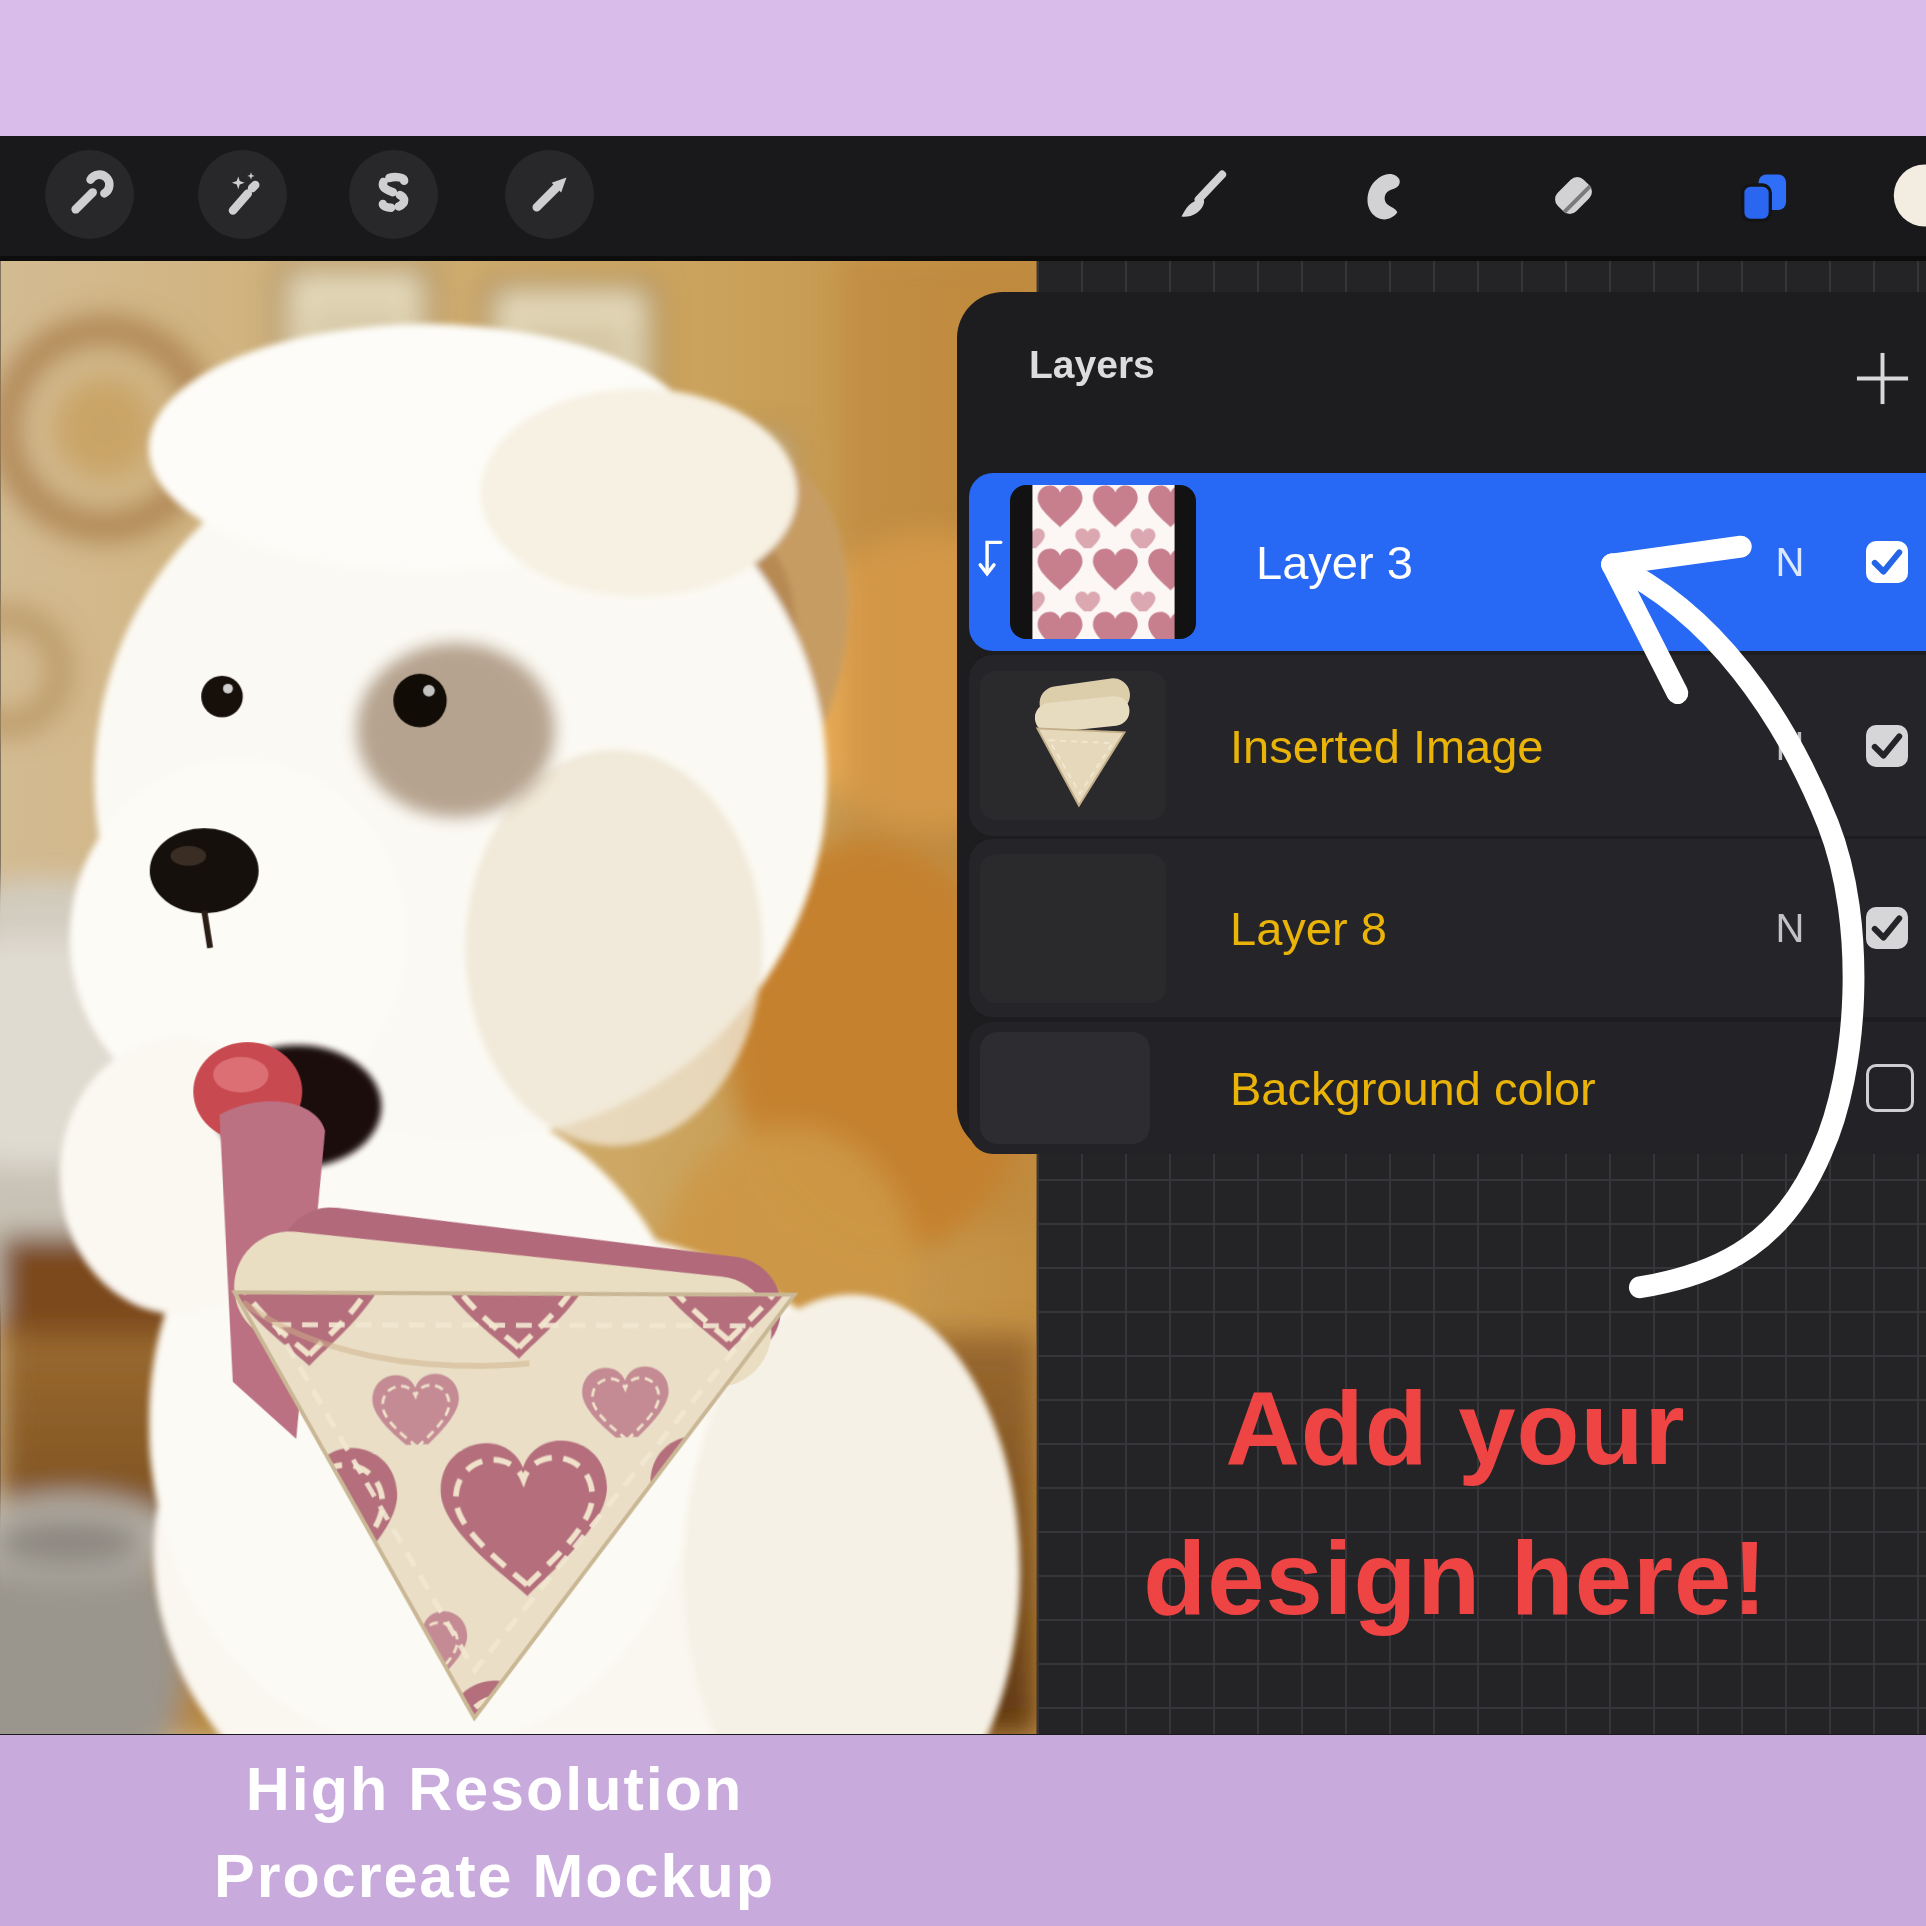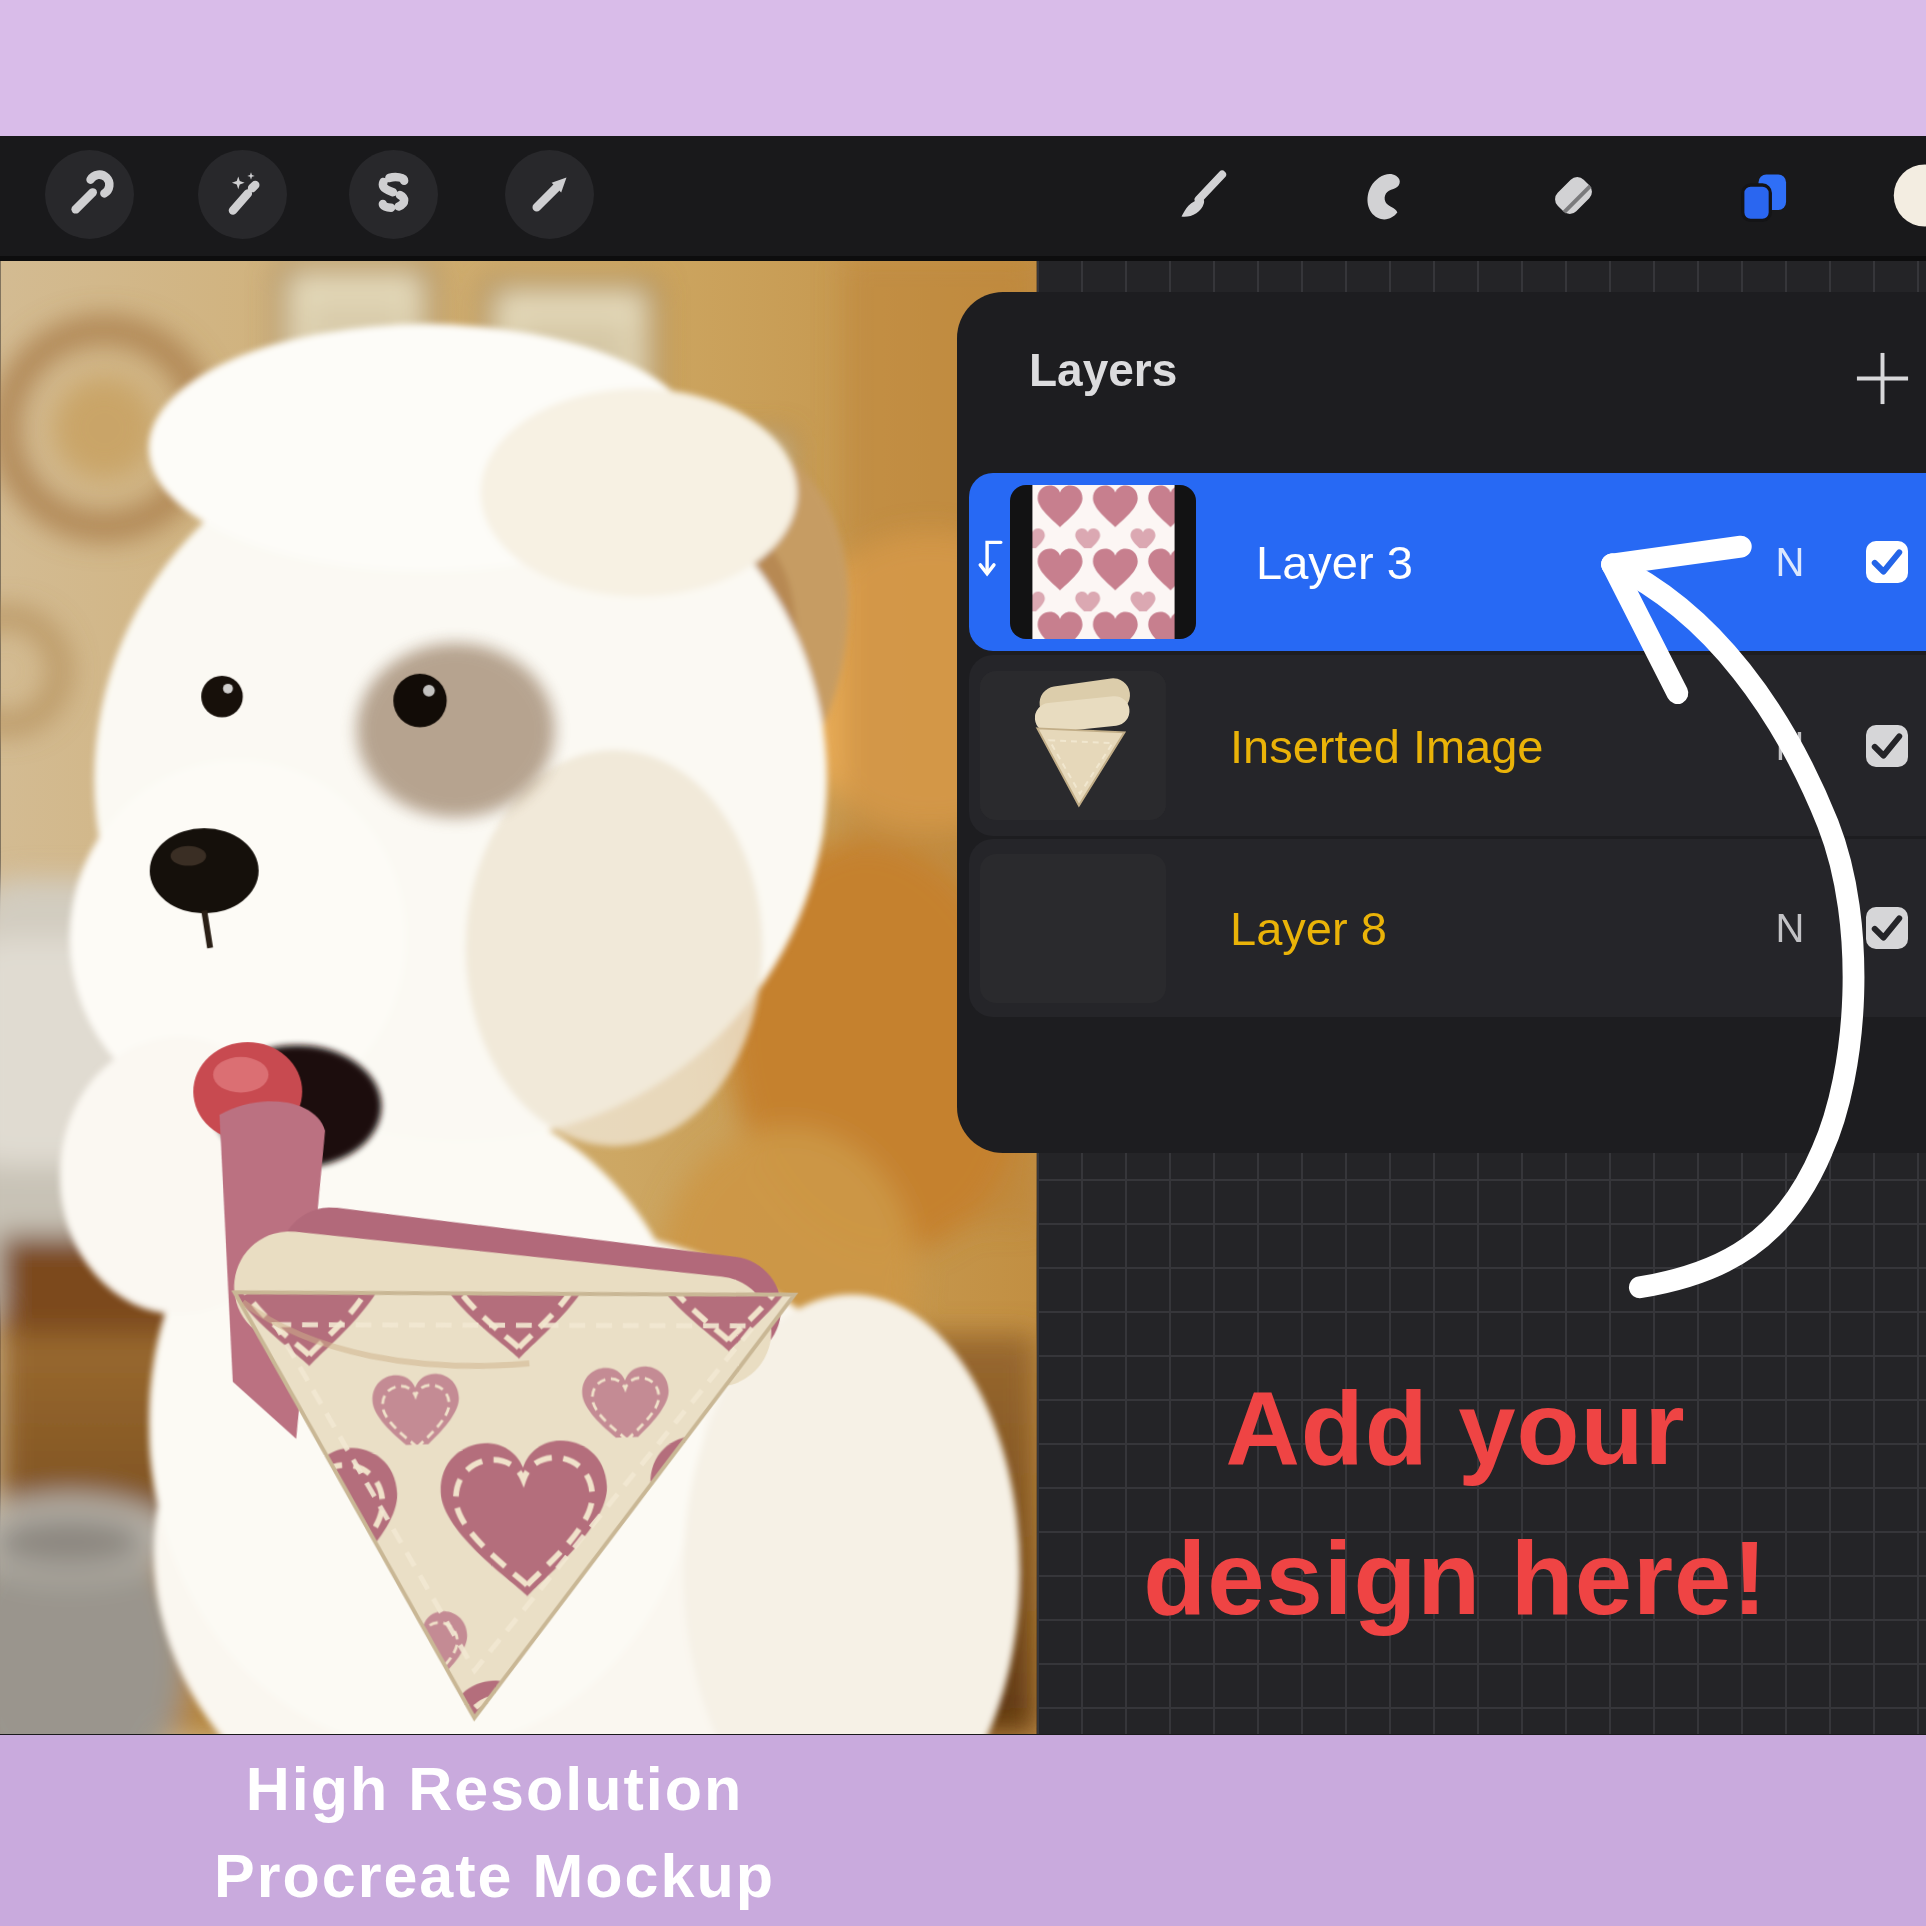--- a/index.html
+++ b/index.html
@@ -26,21 +26,21 @@
   .canvas-grid{left:1037px;top:255px;width:890px;height:1479px;background:#242427;
        background-image:linear-gradient(#36363a 2px,transparent 2px),
                         linear-gradient(90deg,#36363a 2px,transparent 2px);
        background-size:44px 44px;z-index:1;}
   .photo{left:0;top:255px;width:1037px;height:1479px;z-index:2;}
 
   
   .panel{left:957px;top:292px;width:969px;height:861px;background:#1d1d20;
        border-radius:46px 0 0 46px;z-index:10;}
   .panel-header{position:absolute;left:0;top:0;width:100%;height:168px;}
-  .panel-title{position:absolute;left:72px;top:51px;font-size:46px;font-weight:700;color:#dcdcde;}
+  .panel-title{position:absolute;left:72px;top:51px;font-size:39px;font-weight:700;color:#dcdcde;}
   .add-btn{position:absolute;left:896px;top:57px;width:59px;height:59px;}
   .row{position:absolute;left:12px;width:957px;background:#252529;border-radius:24px 0 0 24px;}
   .row.selected{background:#2769f4;padding-left:48px;}
   .row1{top:181px;height:178px;}
   .row2{top:363px;height:181px;}
   .row3{top:547px;height:178px;}
   .row4{top:730px;height:132px;background:#232327;}
   .thumb{position:absolute;border-radius:16px;overflow:hidden;}
   .thumb-hearts{left:41px;top:12px;width:186px;height:154px;background:#121213;}
   .thumb-hearts svg{position:absolute;left:22px;top:0;width:143px;height:154px;}
@@ -309,20 +309,27 @@
     </div>
     <div class="row-label">Layer 8</div>
     <div class="blend">N</div>
     <div class="checkbox checked">
       <svg width="42" height="42" viewBox="0 0 24 24" fill="none" stroke="#242428" stroke-width="3.4" stroke-linecap="round" stroke-linejoin="round">
         <path d="M5,12.5 L10,17.5 L19,6.5"></path>
       </svg>
     </div>
   </div>
 
+  <div class="row row4">
+    <div class="thumb thumb-bg"></div>
+    <div class="row-label">Background color</div>
+    <div class="checkbox unchecked">
+      
+    </div>
+  </div>
 </div>
 
 <svg class="abs sketch-arrow" viewBox="0 0 1946 1946">
   <g fill="none" stroke="#ffffff" stroke-width="22" stroke-linecap="round">
     <path d="M1628,570 C1730,618 1802,722 1846,832 C1886,934 1876,1082 1840,1162 C1802,1252 1742,1286 1656,1300"></path>
     <path d="M1628,570 L1758,552"></path>
     <path d="M1628,570 L1694,700"></path>
   </g>
 </svg>
 

